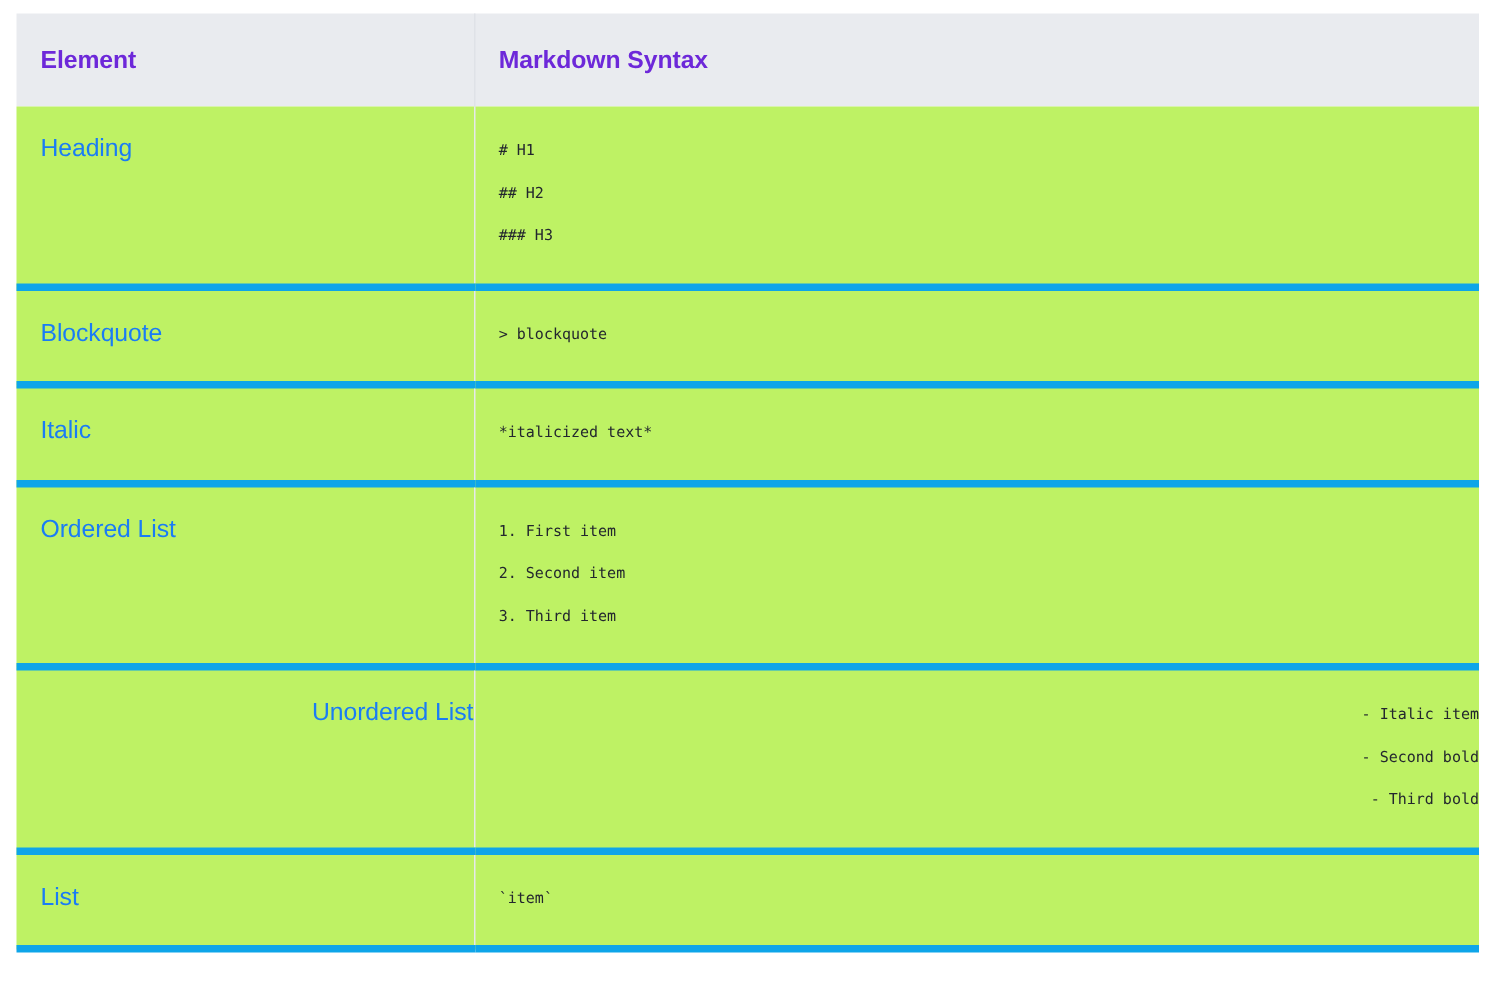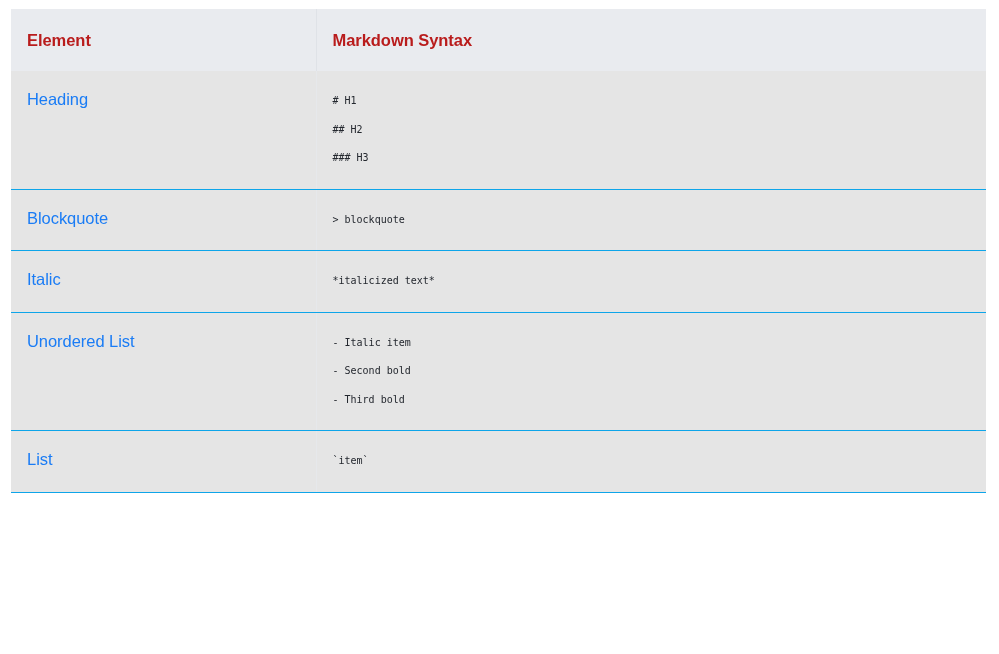--- a/index.html
+++ b/index.html
@@ -33,37 +33,37 @@
   table.md-table col.col-element { width: 305px; }
   table.md-table col.col-syntax  { width: 670px; }
 
   thead tr.header-row {
     background: #e9ebef;
   }
   thead th {
     text-align: left;
     font-size: 16.5px;
     font-weight: bold;
-    color: #b91c1c;
+    color: #6d28d9;
     padding: 19px 0 19px 16px;
     border: none;
     letter-spacing: -0.05px;
     line-height: 24px;
     vertical-align: middle;
     box-sizing: border-box;
     margin-top: 46px;
   }
   thead th.th-element { border-right: 1px solid #dfe2e7; }
 
   tbody td {
     vertical-align: top;
-    border-bottom: 1px solid #0ea5e9;
+    border-bottom: 5px solid #0ea5e9;
     padding: 0;
     box-sizing: border-box;
-    background: #e5e5e5;
+    background: #bef264;
   }
   tbody td.cell-element {
     border-right: 1px solid #e6e8eb;
     padding: 16px 0 16px 16px;
   }
   tbody td.cell-syntax {
     padding: 16px 0 16px 16px;
   }
 
   .element-link {
@@ -82,21 +82,21 @@
     white-space: pre;
     display: block;
     letter-spacing: 0px;
   }
   .syntax-line { display: block; }
 
   
   tr[data-rowheight="113"] td { height: 113px; }
   tr[data-rowheight="58"]  td { height: 58px; }
   tr[data-rowheight="114"] td { height: 114px; }
-  tr[data-rowheight="115"] td { height: 115px; }
+  tr[data-rowheight="115"] td { height: 115px; text-align: right; }
 </style>
 </head>
 <body>
 
 <div class="page">
 
   <table class="md-table">
     <colgroup>
       <col class="col-element">
       <col class="col-syntax">
@@ -119,20 +119,26 @@
           <td class="cell-syntax">
             <code class="syntax-code"><span class="syntax-line">&gt; blockquote</span></code>
           </td>
         </tr>
         <tr data-rowheight="58">
           <td class="cell-element"><span class="element-link">Italic</span></td>
           <td class="cell-syntax">
             <code class="syntax-code"><span class="syntax-line">*italicized text*</span></code>
           </td>
         </tr>
+        <tr data-rowheight="114">
+          <td class="cell-element"><span class="element-link">Ordered List</span></td>
+          <td class="cell-syntax">
+            <code class="syntax-code"><span class="syntax-line">1. First item</span><span class="syntax-line">2. Second item</span><span class="syntax-line">3. Third item</span></code>
+          </td>
+        </tr>
         <tr data-rowheight="115">
           <td class="cell-element"><span class="element-link">Unordered List</span></td>
           <td class="cell-syntax">
             <code class="syntax-code"><span class="syntax-line">- Italic item</span><span class="syntax-line">- Second bold</span><span class="syntax-line">- Third bold</span></code>
           </td>
         </tr>
         <tr data-rowheight="58">
           <td class="cell-element"><span class="element-link">List</span></td>
           <td class="cell-syntax">
             <code class="syntax-code"><span class="syntax-line">`item`</span></code>

